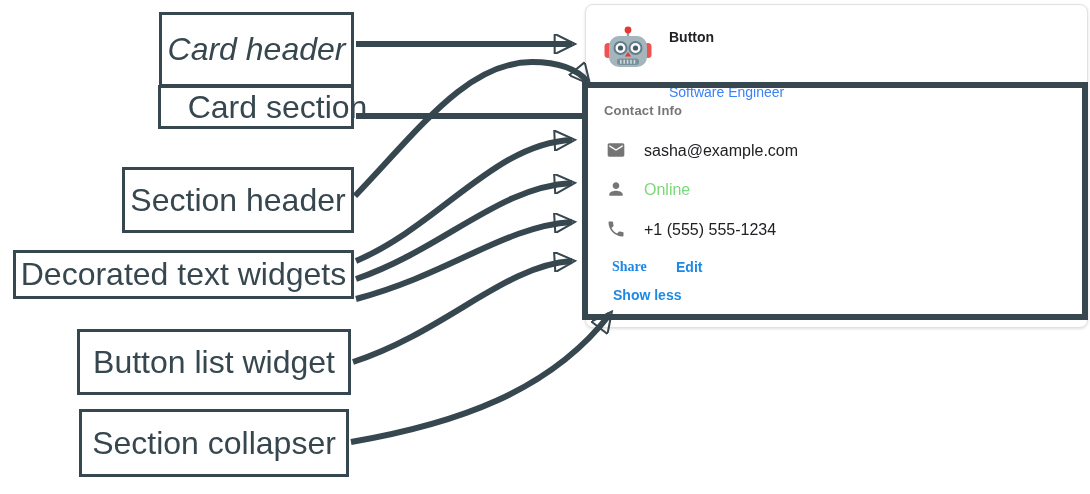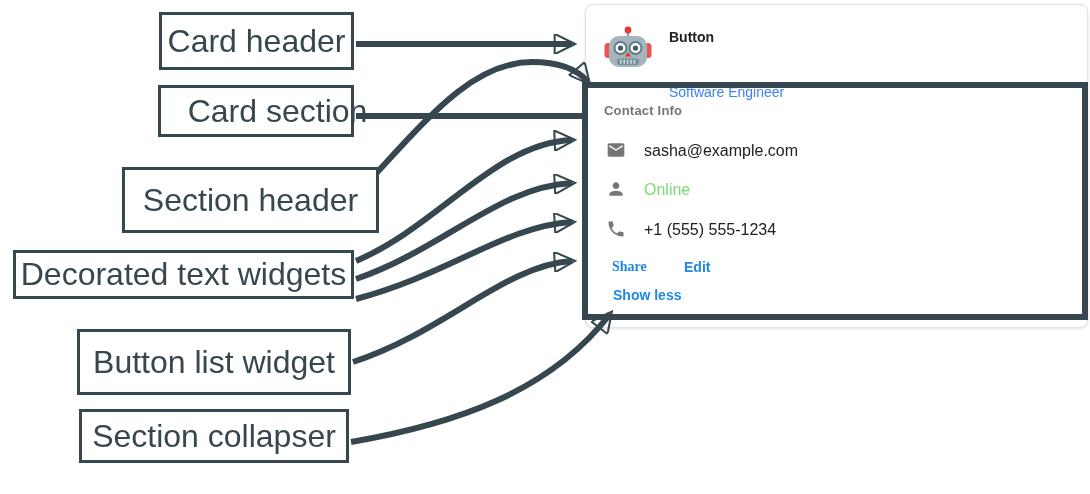--- a/index.html
+++ b/index.html
@@ -13,26 +13,26 @@
   .lbl{
     position:absolute;
     display:flex;align-items:center;justify-content:center;
     background:#fff;
     border:3px solid var(--ann);
     color:var(--ann);
     font-size:32px;
     white-space:nowrap;
     z-index:3;
   }
-  #lbl-card-header   {left:159px;top:12px; width:195px;height:58px;}
-  #lbl-card-section  {left:158px;top:85px; width:196px;height:52px;padding-left:43px;}
-  #lbl-section-header{left:122px;top:167px;width:257px;height:66px;}
+  #lbl-card-header   {left:159px;top:12px; width:195px;height:75px;font-style:italic;}
+  #lbl-card-section  {left:158px;top:85px; width:196px;height:44px;padding-left:43px;}
+  #lbl-section-header{left:122px;top:167px;width:232px;height:66px;}
   #lbl-decorated     {left:13px; top:250px;width:341px;height:49px;}
   #lbl-button-list   {left:77px; top:329px;width:274px;height:66px;}
-  #lbl-collapser     {left:79px; top:409px;width:270px;height:54px;}
+  #lbl-collapser     {left:79px; top:409px;width:270px;height:68px;}
 
   
   .card{
     position:absolute;left:585px;top:4px;width:503px;height:324px;
     background:#fff;border:1px solid #E2E2E2;border-radius:8px;
     box-shadow:0 1px 3px rgba(0,0,0,.12);
     z-index:1;
   }
   .card-header{position:absolute;left:0;top:0;width:100%;height:80px;}
   .avatar{
@@ -59,21 +59,21 @@
   #row-email {top:57px;}
   #row-online{top:96px;}
   #row-phone {top:136px;}
   #row-online .w-text{color:#7BD97B;}
 
   .btn-link{
     position:absolute;top:176px;
     font-size:14px;font-weight:700;color:#1E88E5;cursor:pointer;
   }
   #btn-share{left:26px;font-family:Liberation Serif, serif;}
-  #btn-edit{left:98px;}
+  #btn-edit{left:90px;}
   .collapser-link{
     position:absolute;left:27px;top:204px;
     font-size:14px;font-weight:700;color:#1E88E5;cursor:pointer;
   }
 
   
   #overlay{
     position:absolute;left:0;top:0;width:1090px;height:494px;
     z-index:2;pointer-events:none;
   }

